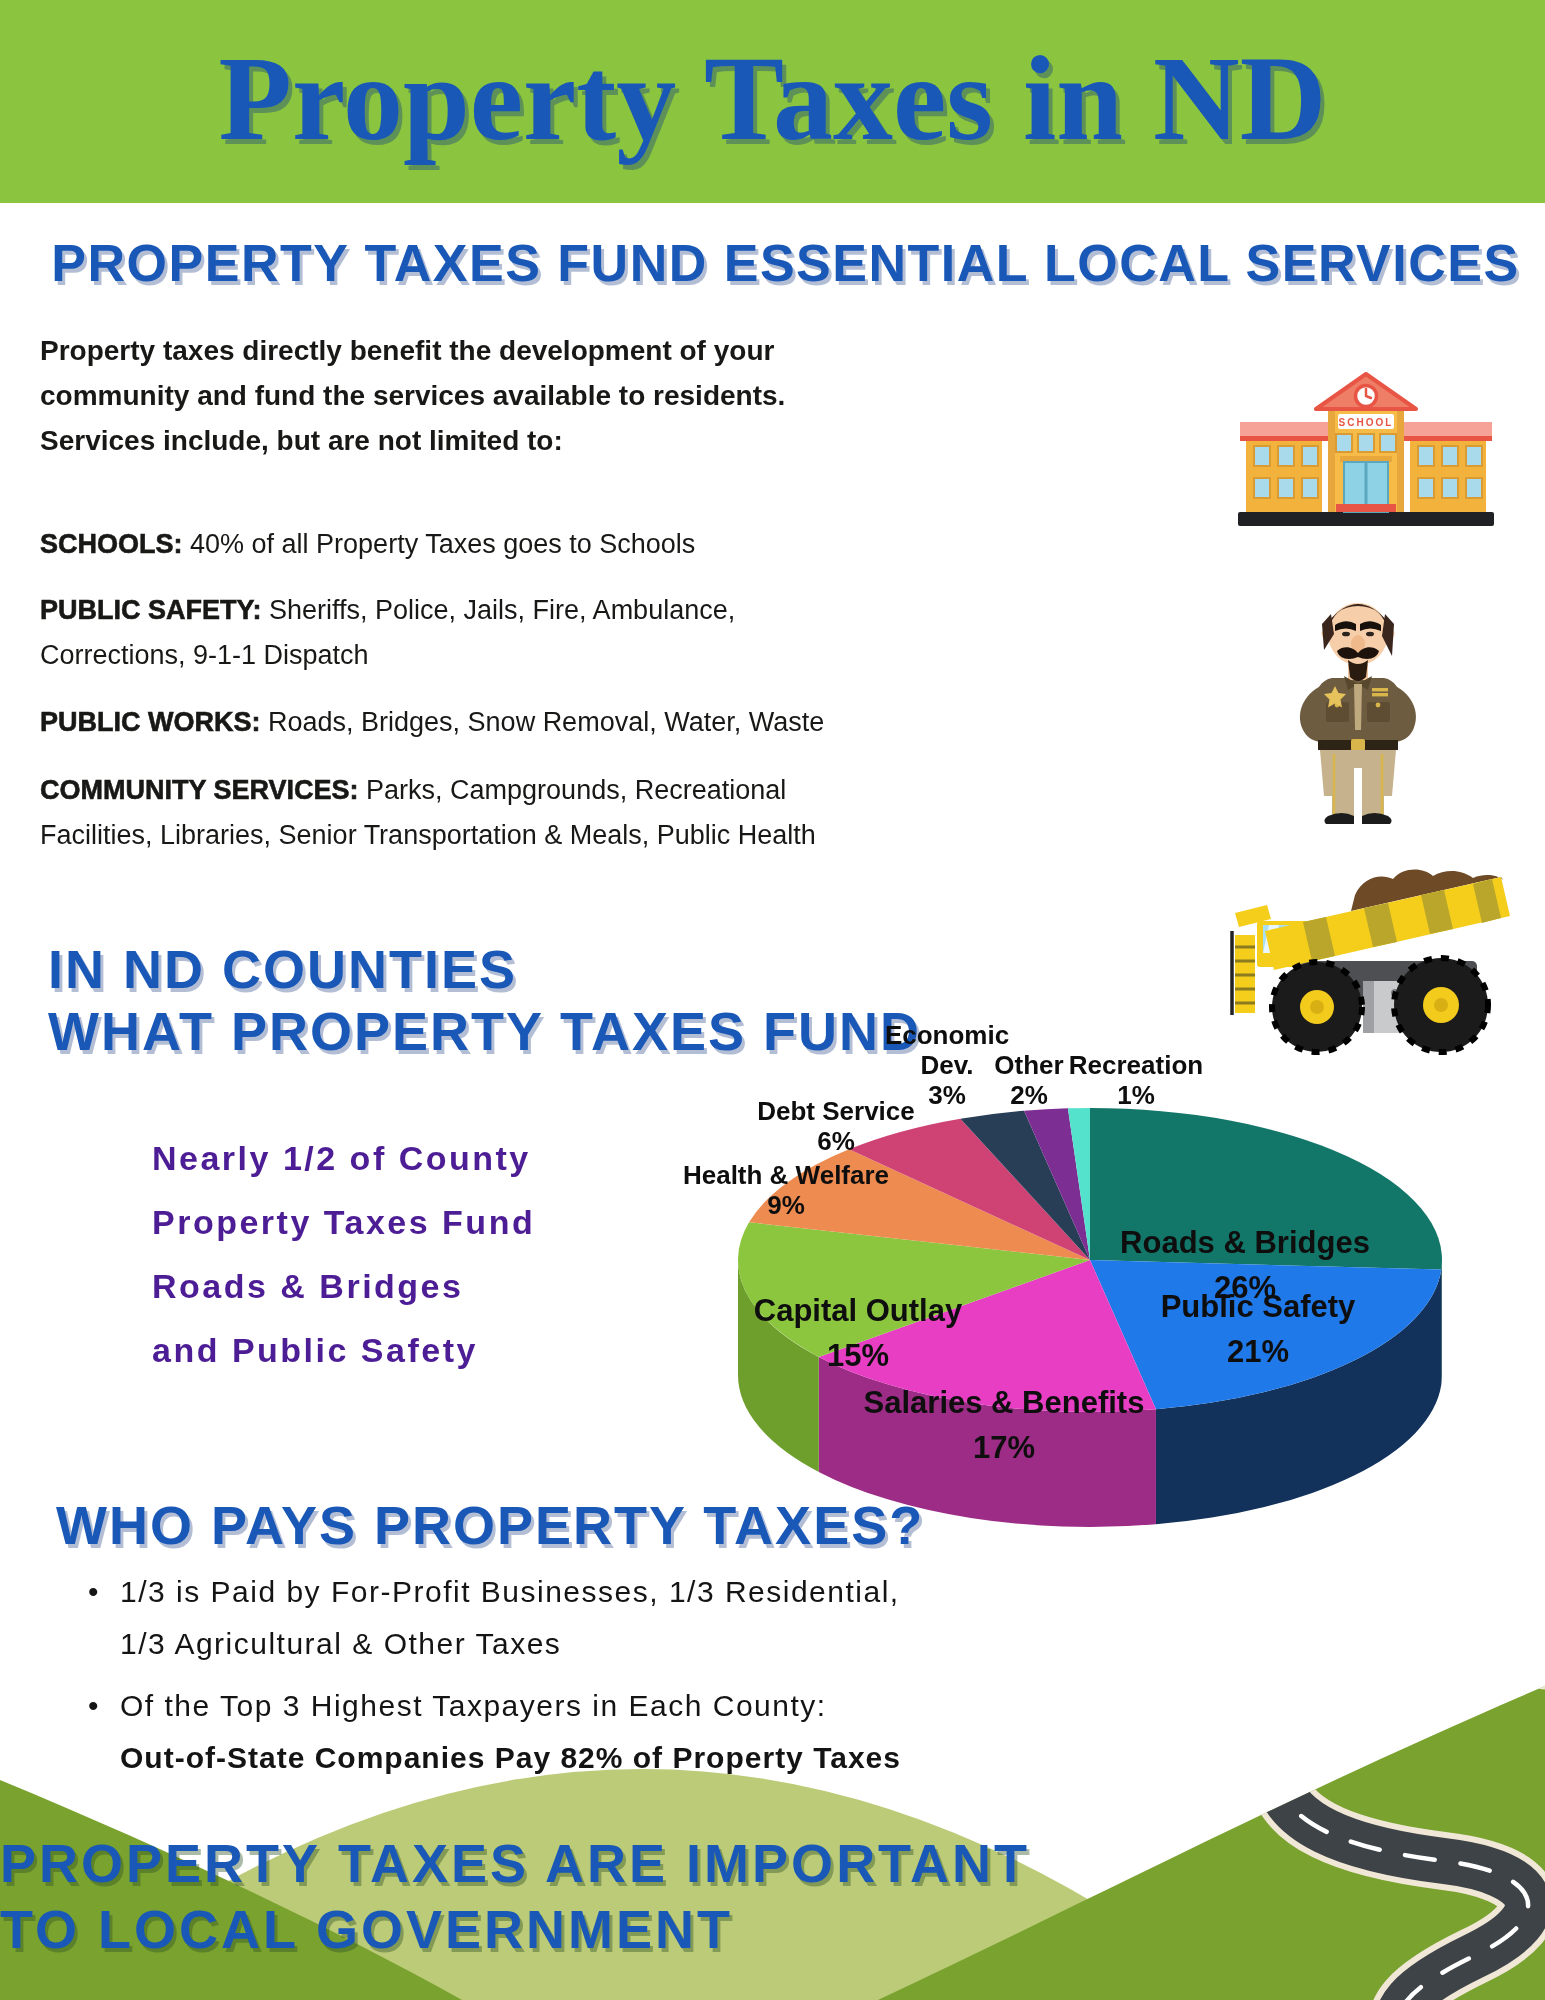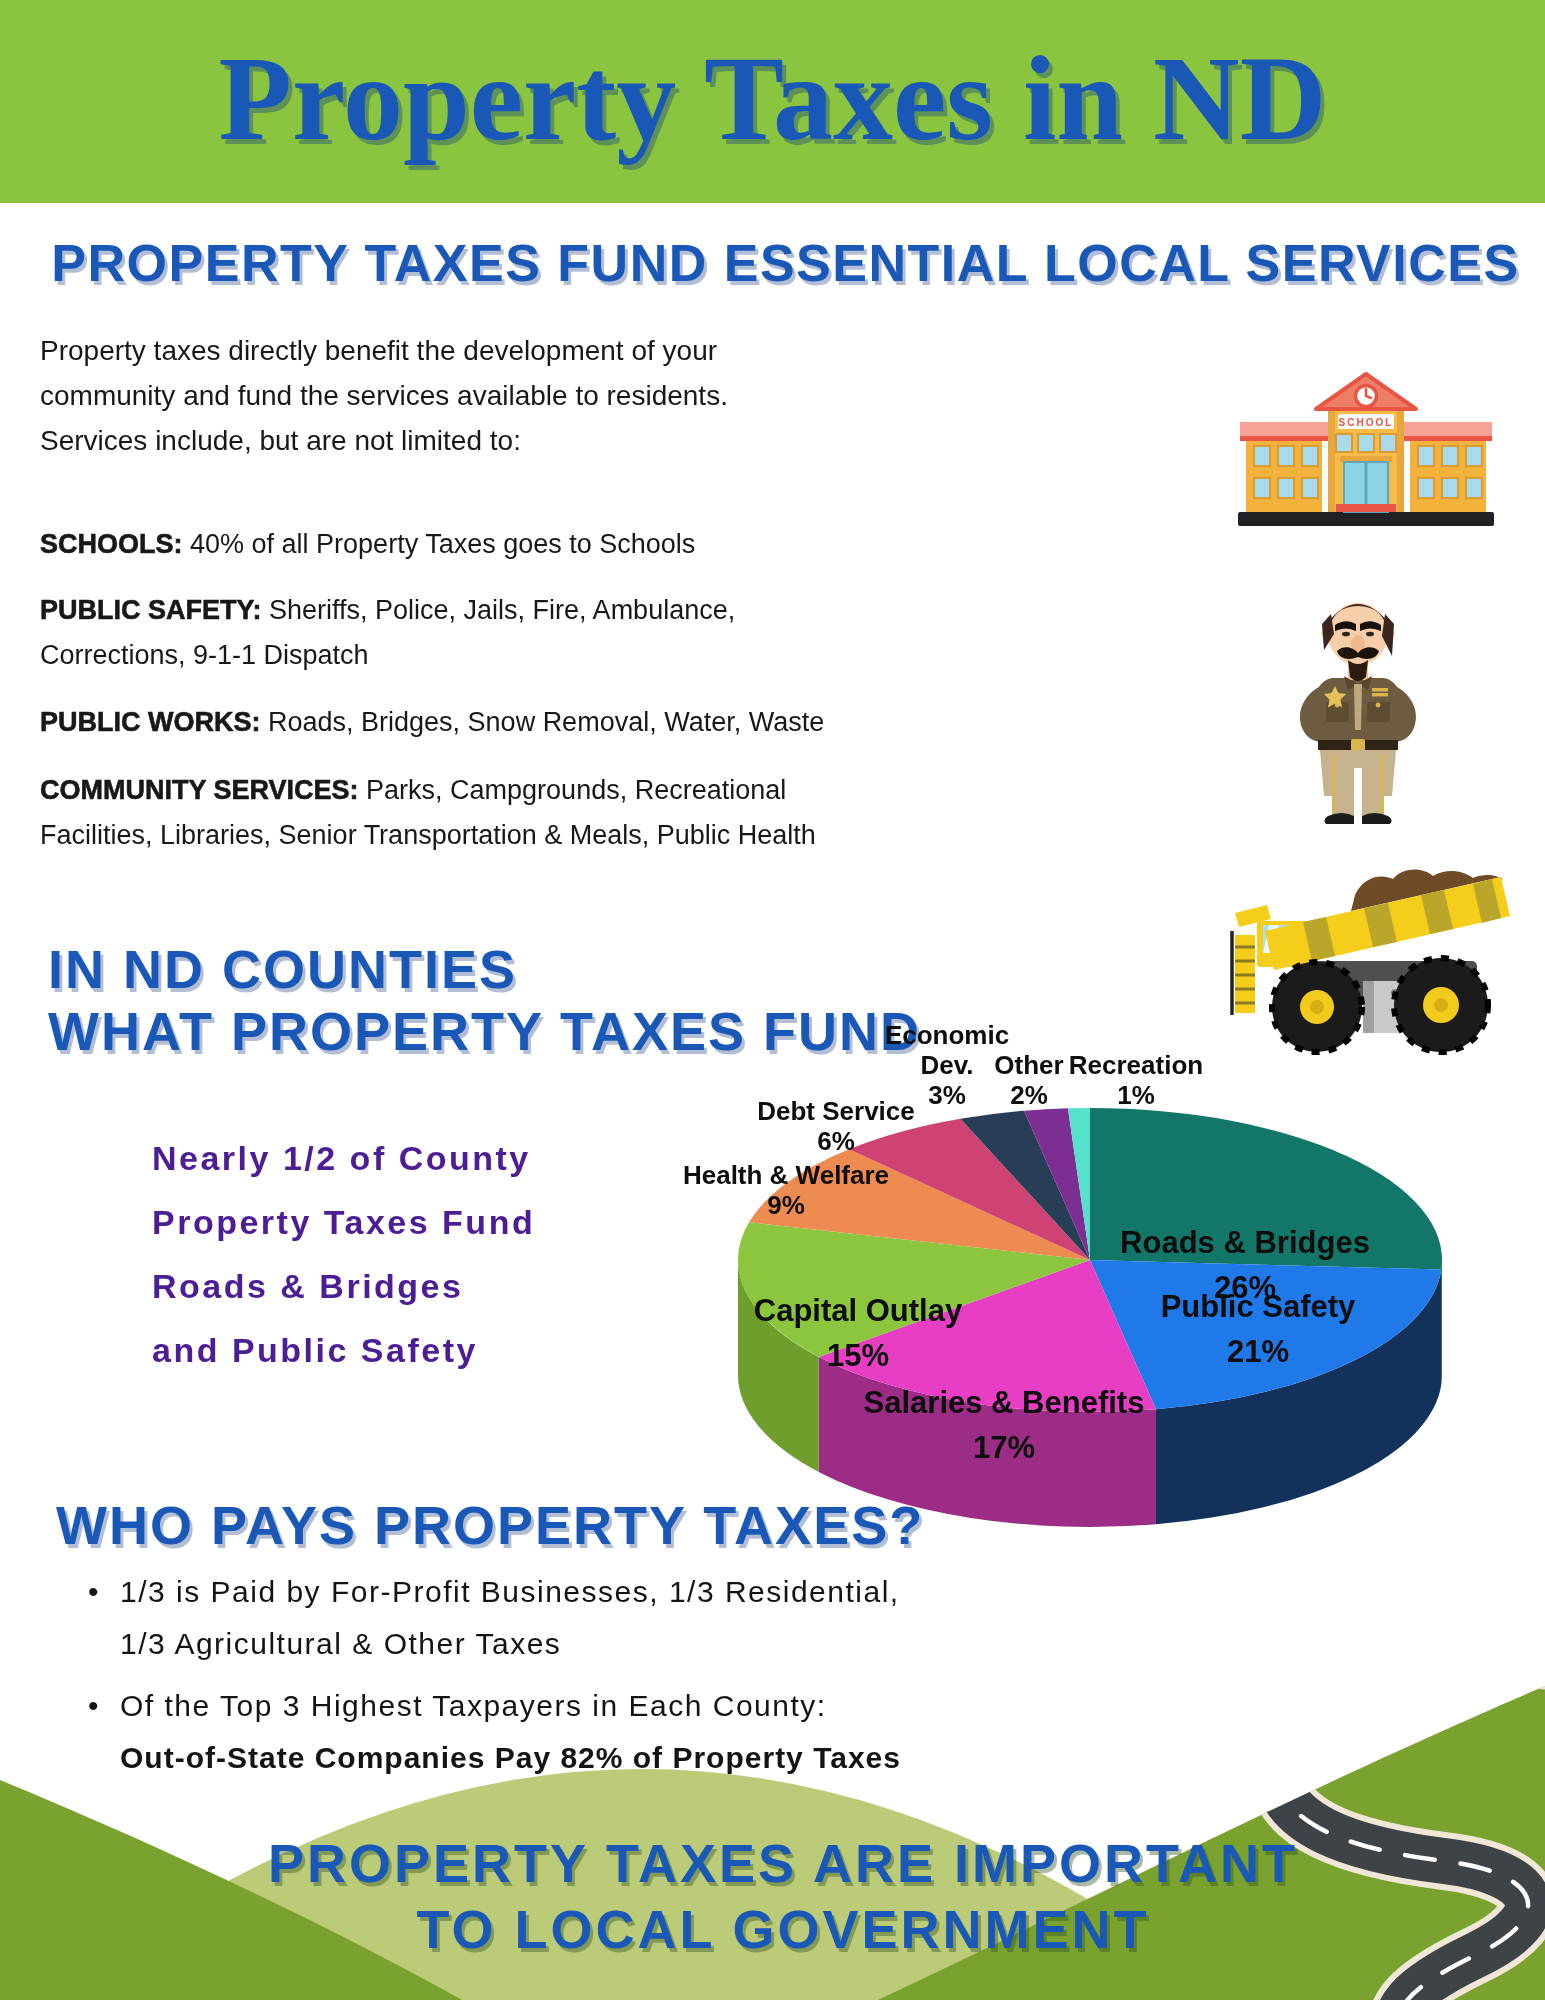--- a/index.html
+++ b/index.html
@@ -14,21 +14,21 @@
     text-shadow:4px 5px 0 rgba(22,60,130,.38);font-family:Liberation Serif, serif;}
 
   
   .blue-heading{position:absolute;font-weight:bold;color:var(--accent-blue,#1a58b8);
     text-shadow:3px 4px 0 rgba(23,58,128,.33);white-space:nowrap;}
   #svc-heading{left:0;top:233px;width:100%;text-align:center;font-size:52px;letter-spacing:1.5px;padding-left:26px;}
   #county-heading{left:48px;top:938px;font-size:54px;letter-spacing:2px;line-height:62px;}
   #who-heading{left:56px;top:1494px;font-size:54px;letter-spacing:2px;}
 
   
-  #intro{position:absolute;left:40px;top:328px;font-size:28px;font-weight:normal;line-height:45px;white-space:nowrap;color:#181816;}
+  #intro{position:absolute;left:40px;top:328px;font-size:28px;font-weight:bold;line-height:45px;white-space:nowrap;color:#181816;}
   #svc-items .svc-item{position:absolute;left:40px;width:840px;font-size:27px;line-height:45px;color:#181816;}
   #svc-items .svc-item b{-webkit-text-stroke:.6px #181816;}
 
   
   #callout{position:absolute;left:152px;top:1126px;font-size:34px;font-weight:bold;
     letter-spacing:2.5px;line-height:64px;white-space:nowrap;color:#4c1d95;}
 
   
   #pie-svg{position:absolute;left:680px;top:1000px;}
   .pie-label{position:absolute;transform:translateX(-50%);text-align:center;font-weight:bold;
@@ -37,23 +37,23 @@
   .pie-label.out{font-size:26px;line-height:30px;margin-top:14px;}
 
   
   #bullets .bullet{position:absolute;left:88px;display:flex;gap:20px;font-size:30px;
     letter-spacing:1.5px;line-height:52px;color:#141414;}
   #bullets .dot{font-size:30px;line-height:52px;}
   #bullets .b-strong{font-weight:bold;letter-spacing:1px;}
 
   
   #footer-svg{position:absolute;left:0;top:1620px;z-index:1;}
-  .footer-line{position:absolute;left:0;width:100%;text-align:center;z-index:2;
+  .footer-line{position:absolute;left:0;width:100%;z-index:2;
     font-size:54px;font-weight:bold;letter-spacing:3px;color:var(--accent-blue,#1a58b8);
-    text-shadow:3px 4px 0 rgba(45,80,35,.4);white-space:nowrap;padding-left:21px;}
+    text-shadow:3px 4px 0 rgba(45,80,35,.4);white-space:nowrap;}
   #footer-line1{top:1832px;}
   #footer-line2{top:1898px;}
 
   
   .illus{position:absolute;}
 </style>
 </head>
 <body>
 
 <div id="page" data-name="infographic-page">

